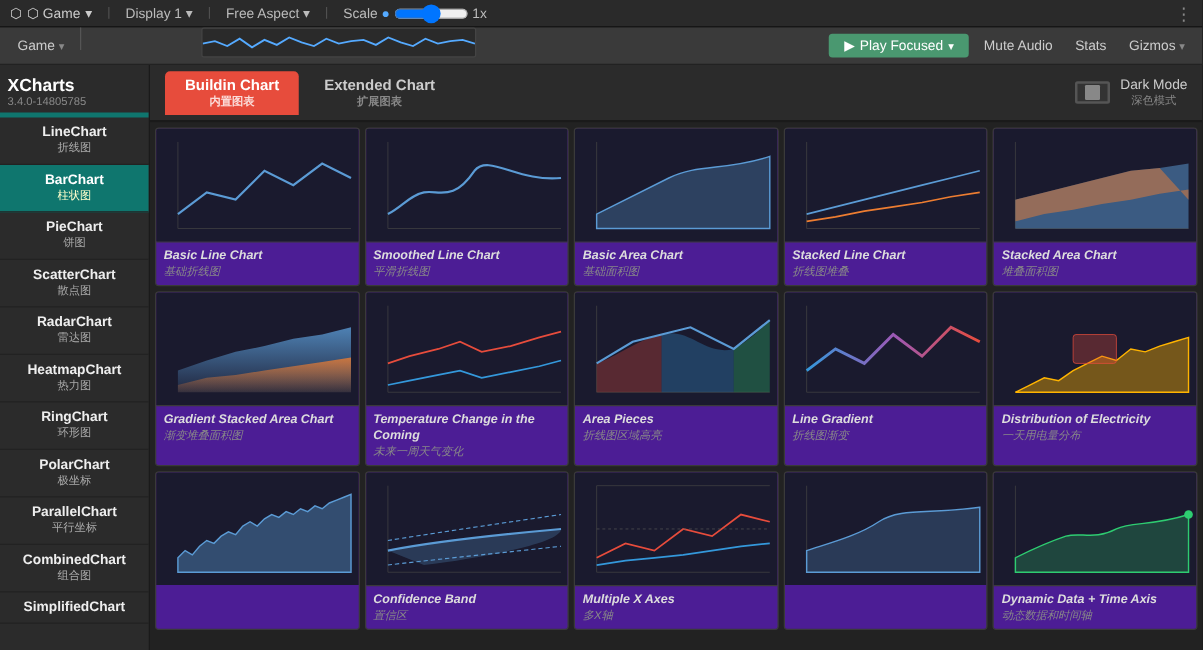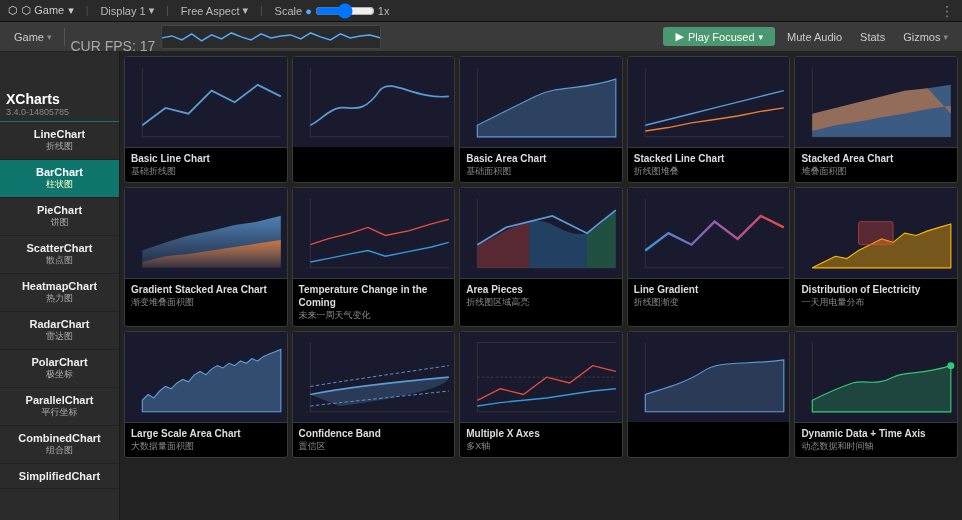--- a/index.html
+++ b/index.html
@@ -45,21 +45,20 @@
       margin-left: auto;
       color: #888;
       font-size: 14px;
     }
 
     
     .unity-toolbar {
       height: 30px;
       background: #3a3a3a;
       display: flex;
-      align-items: center;
       padding: 0 8px;
       gap: 6px;
       border-bottom: 1px solid #222;
     }
     .unity-toolbar-item {
       color: #ccc;
       font-size: 11px;
       padding: 2px 6px;
       border-radius: 3px;
       display: flex;
@@ -110,22 +109,21 @@
     
     .sidebar {
       width: 120px;
       background: #2b2b2b;
       border-right: 1px solid #1a1a1a;
       overflow-y: auto;
       flex-shrink: 0;
     }
     .sidebar-header {
       padding: 8px 6px 4px 6px;
-      border-bottom: 1px solid #0f766e;
-      margin-top: 31px;
+      border-bottom: 4px solid #0f766e;
     }
     .sidebar-logo-title {
       font-size: 14px;
       font-weight: bold;
       color: #fff;
     }
     .sidebar-logo-sub {
       font-size: 9px;
       color: #888;
     }
@@ -239,25 +237,26 @@
       flex: 1;
       overflow-y: auto;
       padding: 4px;
       background: #222;
       display: grid;
       grid-template-columns: repeat(5, 1fr);
       gap: 4px;
       align-content: start;
     }
     .chart-card {
-      background: #000000;
+      background: #4c1d95;
       border: 1px solid #3a3a3a;
       border-radius: 3px;
       cursor: pointer;
       overflow: hidden;
+      font-style: italic;
     }
     .chart-preview {
       height: 90px;
       background: #1e1e1e;
       display: flex;
       align-items: center;
       justify-content: center;
       overflow: hidden;
       position: relative;
     }
@@ -371,26 +370,30 @@
     </div>
     <div class="sidebar-item">
       <span class="sidebar-item-title">PieChart</span>
       <span class="sidebar-item-sub">饼图</span>
     </div>
     <div class="sidebar-item">
       <span class="sidebar-item-title">ScatterChart</span>
       <span class="sidebar-item-sub">散点图</span>
     </div>
     <div class="sidebar-item">
+      <span class="sidebar-item-title">RadarChart</span>
+      <span class="sidebar-item-sub">雷达图</span>
+    </div>
+    <div class="sidebar-item">
       <span class="sidebar-item-title">HeatmapChart</span>
       <span class="sidebar-item-sub">热力图</span>
     </div>
     <div class="sidebar-item">
-      <span class="sidebar-item-title">RadarChart</span>
-      <span class="sidebar-item-sub">雷达图</span>
+      <span class="sidebar-item-title">RingChart</span>
+      <span class="sidebar-item-sub">环形图</span>
     </div>
     <div class="sidebar-item">
       <span class="sidebar-item-title">PolarChart</span>
       <span class="sidebar-item-sub">极坐标</span>
     </div>
     <div class="sidebar-item">
       <span class="sidebar-item-title">ParallelChart</span>
       <span class="sidebar-item-sub">平行坐标</span>
     </div>
     <div class="sidebar-item">
@@ -398,20 +401,39 @@
       <span class="sidebar-item-sub">组合图</span>
     </div>
     <div class="sidebar-item">
       <span class="sidebar-item-title">SimplifiedChart</span>
       <span class="sidebar-item-sub"></span>
     </div>
   </div>
 
   <div class="content-area">
 
+    <div class="content-header">
+      <div class="tab-buildin">
+        <span>Buildin Chart</span>
+        <span class="tab-buildin-sub">内置图表</span>
+      </div>
+      <div class="tab-extended">
+        <span>Extended Chart</span>
+        <span class="tab-extended-sub">扩展图表</span>
+      </div>
+      <div class="dark-mode-toggle">
+        <div class="dark-mode-checkbox">
+          <div class="dark-mode-checkbox-inner"></div>
+        </div>
+        <div class="dark-mode-label">
+          <span>Dark Mode</span>
+          <span class="dark-mode-sub">深色模式</span>
+        </div>
+      </div>
+    </div>
 
     <div class="chart-grid" id="chart-grid">
 
     <div class="chart-card">
     <div class="chart-preview">
       <svg viewBox="0 0 140 80" xmlns="http://www.w3.org/2000/svg">
       <rect width="140" height="80" fill="#1a1a2e"></rect>
       <line x1="15" y1="70" x2="135" y2="70" stroke="#444" stroke-width="0.5"></line>
       <line x1="15" y1="10" x2="15" y2="70" stroke="#444" stroke-width="0.5"></line>
       <polyline points="15,60 35,45 55,50 75,30 95,40 115,25 135,35" fill="none" stroke="#5b9bd5" stroke-width="1.5"></polyline>
@@ -423,20 +445,24 @@
     </div>
   </div>
         <div class="chart-card">
     <div class="chart-preview">
       <svg viewBox="0 0 140 80" xmlns="http://www.w3.org/2000/svg">
       <rect width="140" height="80" fill="#1a1a2e"></rect>
       <line x1="15" y1="70" x2="135" y2="70" stroke="#444" stroke-width="0.5"></line>
       <line x1="15" y1="10" x2="15" y2="70" stroke="#444" stroke-width="0.5"></line>
       <path d="M15,60 C25,55 30,47 40,45 C50,43 60,52 75,30 C85,18 105,38 135,35" fill="none" stroke="#5b9bd5" stroke-width="1.5"></path>
     </svg>
+    </div>
+    <div class="chart-info">
+      <span class="chart-title">Smoothed Line Chart</span>
+      <span class="chart-subtitle">平滑折线图</span>
     </div>
   </div>
         <div class="chart-card">
     <div class="chart-preview">
       <svg viewBox="0 0 140 80" xmlns="http://www.w3.org/2000/svg">
       <rect width="140" height="80" fill="#1a1a2e"></rect>
       <line x1="15" y1="70" x2="135" y2="70" stroke="#444" stroke-width="0.5"></line>
       <line x1="15" y1="10" x2="15" y2="70" stroke="#444" stroke-width="0.5"></line>
       <path d="M15,60 C25,55 45,45 65,35 C85,25 105,30 135,20 L135,70 L15,70 Z" fill="rgba(91,155,213,0.3)" stroke="#5b9bd5" stroke-width="1"></path>
     </svg>
@@ -567,24 +593,20 @@
     </div>
   </div>
         <div class="chart-card">
     <div class="chart-preview">
       <svg viewBox="0 0 140 80" xmlns="http://www.w3.org/2000/svg">
       <rect width="140" height="80" fill="#1a1a2e"></rect>
       <line x1="15" y1="70" x2="135" y2="70" stroke="#444" stroke-width="0.5"></line>
       <path d="M15,60 L20,55 25,58 30,52 35,48 40,50 45,45 50,42 55,44 60,38 65,35 70,38 75,33 80,30 85,32 90,28 95,30 100,26 105,28 110,24 115,26 120,22 125,20 130,18 135,16 L135,70 L15,70 Z" fill="rgba(91,155,213,0.4)" stroke="#5b9bd5" stroke-width="1"></path>
     </svg>
     </div>
-    <div class="chart-info">
-      <span class="chart-title">Large Scale Area Chart</span>
-      <span class="chart-subtitle">大数据量面积图</span>
-    </div>
   </div>
         <div class="chart-card">
     <div class="chart-preview">
       <svg viewBox="0 0 140 80" xmlns="http://www.w3.org/2000/svg">
       <rect width="140" height="80" fill="#1a1a2e"></rect>
       <line x1="15" y1="70" x2="135" y2="70" stroke="#444" stroke-width="0.5"></line>
       <line x1="15" y1="10" x2="15" y2="70" stroke="#444" stroke-width="0.5"></line>
       <path d="M15,55 C40,50 80,45 135,40 C135,50 80,60 40,65 Z" fill="rgba(91,155,213,0.25)"></path>
       <path d="M15,55 C40,50 80,45 135,40" fill="none" stroke="#5b9bd5" stroke-width="1.5"></path>
       <path d="M15,65 C40,62 80,58 135,52" fill="none" stroke="#5b9bd5" stroke-width="0.8" stroke-dasharray="3,2"></path>

